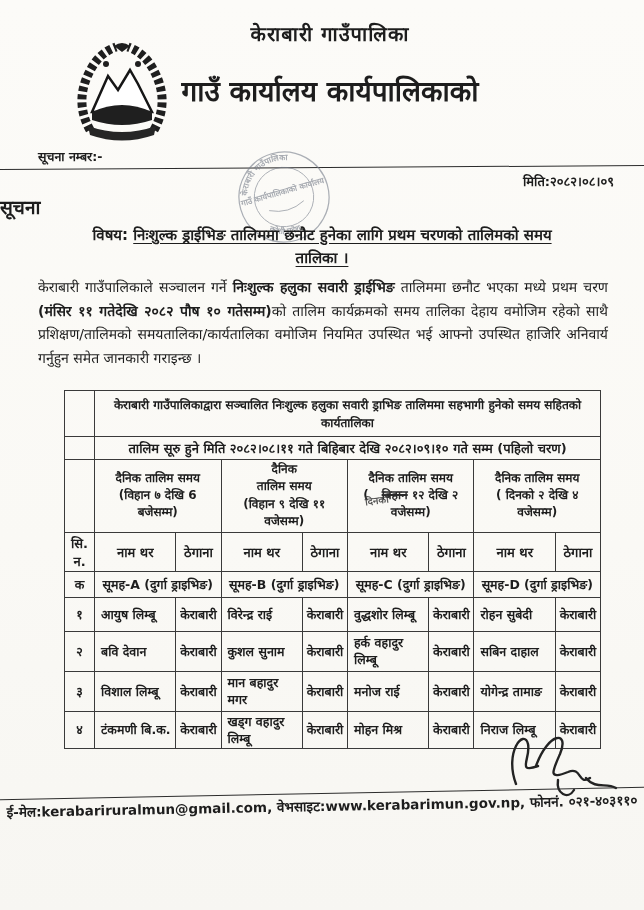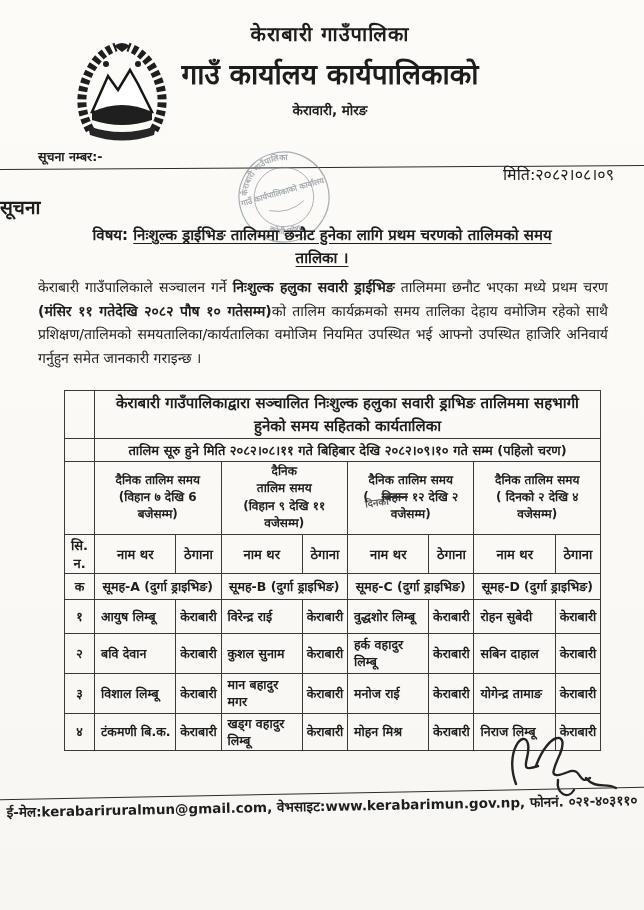--- a/index.html
+++ b/index.html
@@ -6,45 +6,45 @@
   html,body { background:#e8e8e6; }
   .page {
     position:relative; width:644px; height:910px; margin:0 auto;
     background:linear-gradient(180deg,#fcfbf8 0%, #faf9f5 60%, #f7f6f2 100%);
     font-family:"DejaVu Sans", sans-serif; color:#1d1d1d; overflow:hidden;
   }
   
   .emblem { position:absolute; left:68px; top:38px; width:108px; height:112px; }
   .head-center { position:absolute; left:150px; top:20px; width:360px; text-align:center; }
   .org-name { font-size:20px; font-weight:700; letter-spacing:1px; }
-  .office-name { font-size:28px; font-weight:700; margin-top:7px; }
+  .office-name { font-size:28px; font-weight:700; margin-top:24px; }
   .addr1 { font-size:13.5px; font-weight:700; margin-top:9px; }
   .addr2 { font-size:13px; font-weight:700; margin-top:3px; }
   .notice-no { position:absolute; left:38px; top:148px; font-size:12.5px; font-weight:700;text-align:center; }
   .rule-top { position:absolute; left:-6px; top:167px; width:660px; border-top:1.6px solid #2c2c2c; transform:rotate(-0.35deg); }
-  .date-line { position:absolute; right:30px; top:163px; font-size:16px; font-weight:400; }
+  .date-line { position:absolute; right:30px; top:172px; font-size:13px; font-weight:700; }
   .notice-heading { position:absolute; left:0; top:194px; width:100%; text-align:left; font-size:19px; font-weight:700; }
   .subject { position:absolute; left:60px; top:224px; width:524px; text-align:center; font-size:15px; font-weight:700; line-height:1.55; }
   .subject u { text-underline-offset:3px; }
   
   .stamp { position:absolute; left:230px; top:143px; width:108px; height:108px; transform:rotate(-16deg); opacity:.6; pointer-events:none; }
   .stamp text { fill:#707784; font-size:9px; font-weight:700; }
   
   .body-par {
     position:absolute; left:38px; top:276px; width:570px;
     font-size:14px; line-height:1.68; text-align:justify; font-weight:500;
   }
   .body-par b { font-weight:800; }
   
   .sched-table {
     position:absolute; left:64px; top:390px; width:537px;
     border-collapse:collapse; table-layout:fixed; font-size:12.5px;
   }
   .sched-table td { border:1.4px solid #3a3a3a; text-align:center; vertical-align:middle; padding:1px 3px; font-weight:600; }
-  .t-title td { font-size:15px; font-weight:700; line-height:1.5; }
+  .t-title td { font-size:12px; font-weight:700; line-height:1.5; }
   .t-sub td { font-size:13px; font-weight:700; }
   .t-time td { font-size:12px; font-weight:700; line-height:1.45; }
   .t-cols td { font-size:13px; font-weight:700; }
   .t-group td { font-size:12.5px; font-weight:700; }
   .cell-name { text-align:left !important; padding-left:6px !important; }
   .struckwrap { position:relative; display:inline-block; }
   .struckwrap s { text-decoration-thickness:2px; color:#2b2b2b;margin-left:13px; }
   .handwrite { position:absolute; left:-4px; top:7px; font-size:10px; color:#3d3d3d; transform:rotate(-7deg); opacity:.85; white-space:nowrap; }
   
   .signature { position:absolute; left:498px; top:722px; width:126px; height:86px; }
@@ -65,21 +65,20 @@
     <path d="M24,74 L40,38 L50,52 L62,32 L70,46 L84,74 Z" fill="#ffffff" stroke="#161616" stroke-width="2.5"></path>
     <path d="M24,74 Q54,60 84,74 L84,82 Q54,92 24,82 Z" fill="#1f1f1f"></path>
     <path d="M20,88 Q54,100 88,88 L86,97 Q54,108 22,97 Z" fill="#262626"></path>
     <circle cx="38" cy="26" r="3" fill="#1f1f1f"></circle>
     <circle cx="70" cy="26" r="3" fill="#1f1f1f"></circle>
   </svg>
 
   <div class="head-center">
     <div class="org-name">केराबारी गाउँपालिका</div>
     <div class="office-name">गाउँ कार्यालय कार्यपालिकाको</div>
-    <div class="addr1">केरावारी, मोरङ</div>
   </div>
 
   <div class="notice-no">सूचना नम्बर:-</div>
   <div class="rule-top"></div>
 
   <svg class="stamp" viewBox="0 0 120 120">
     <defs>
       <path id="arcTop" d="M60,60 m-41,0 a41,41 0 1,1 82,0"></path>
       <path id="arcBot" d="M60,60 m-41,0 a41,41 0 1,0 82,0"></path>
     </defs>

